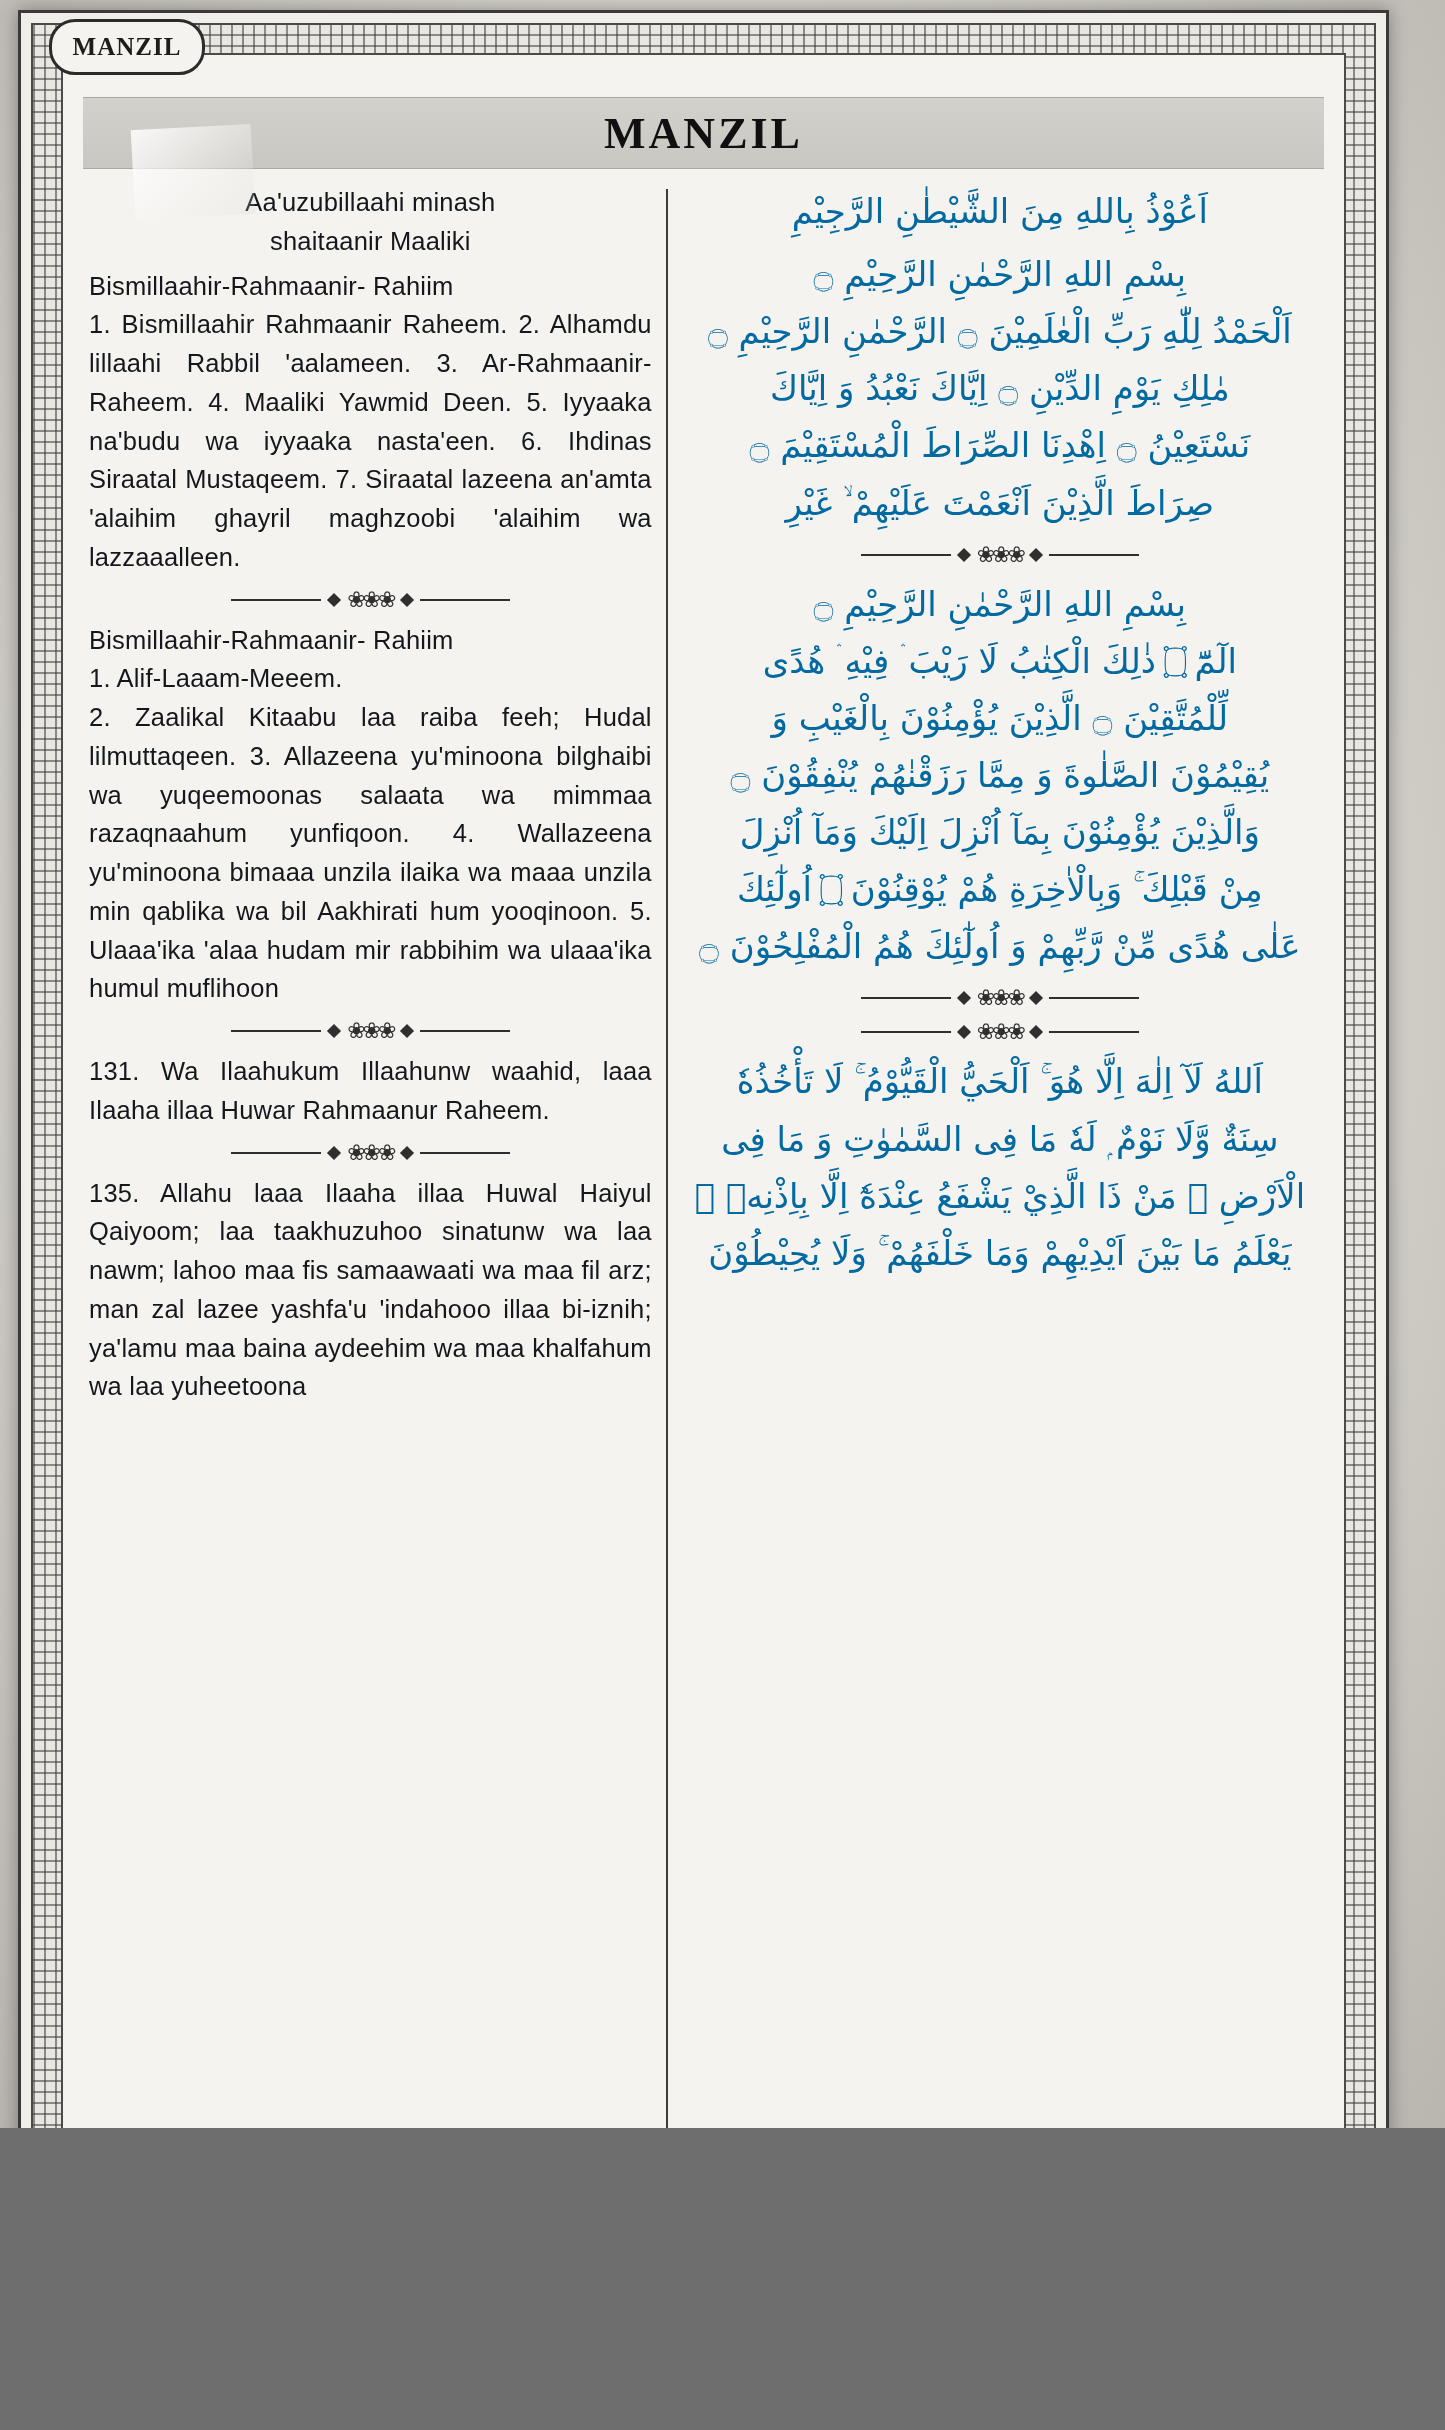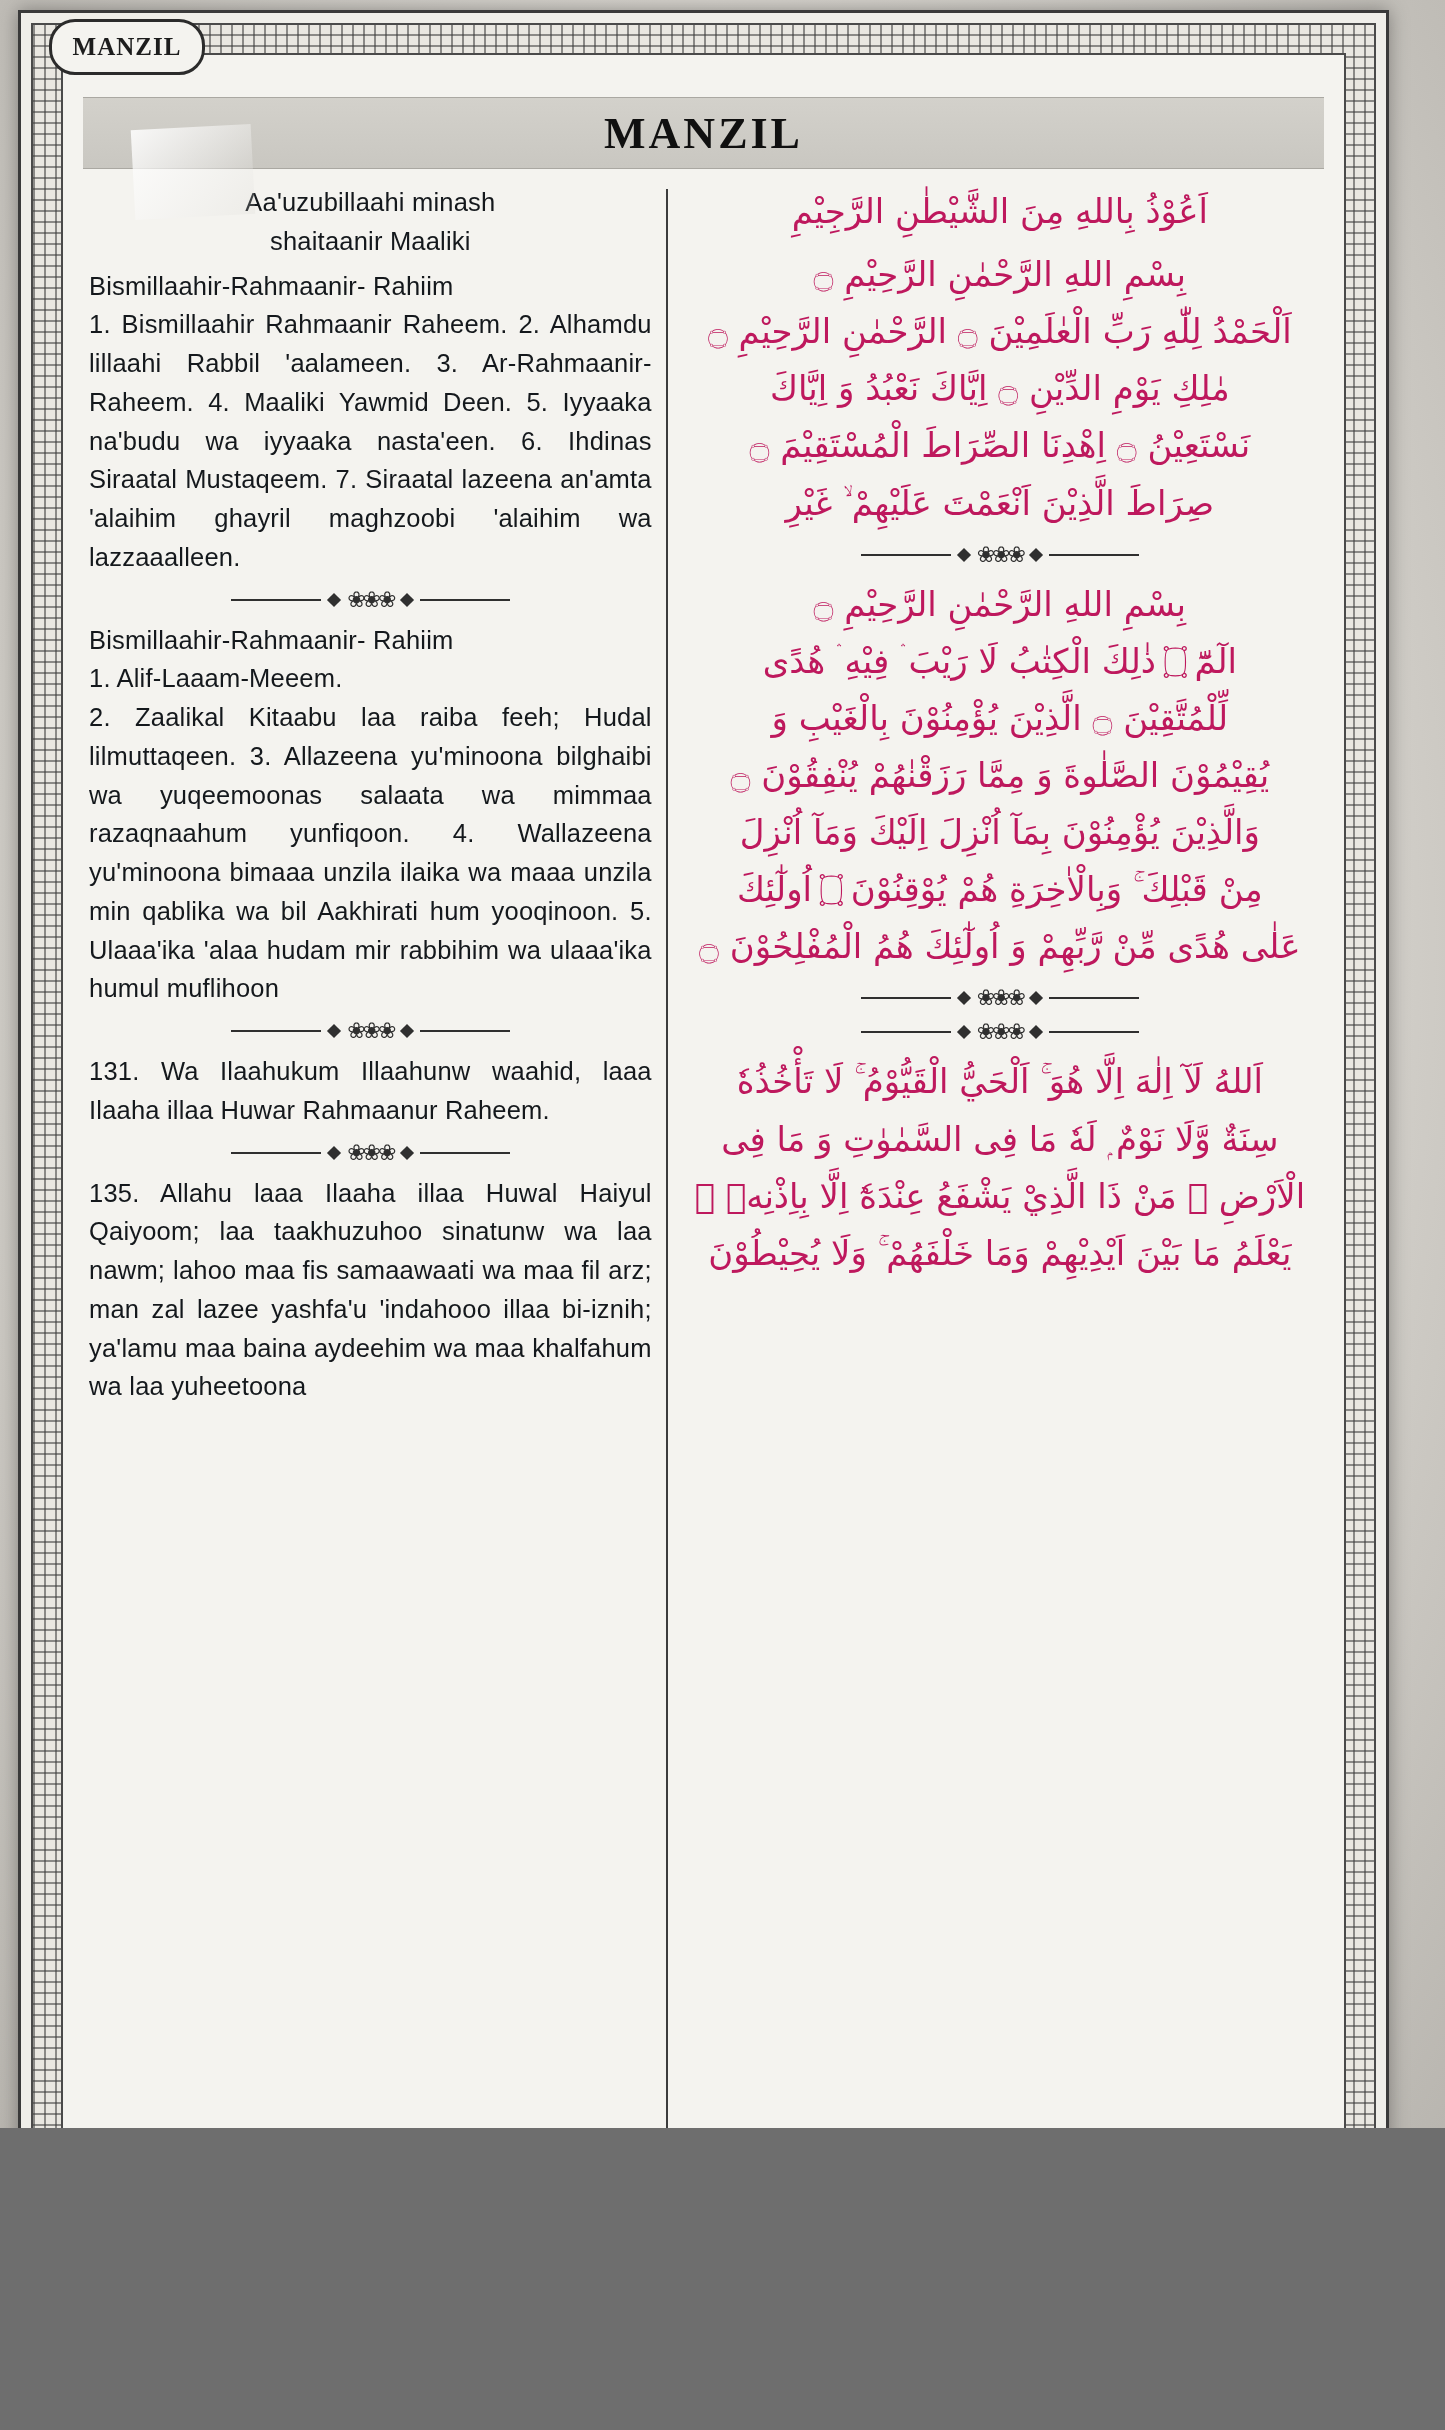--- a/index.html
+++ b/index.html
@@ -140,21 +140,21 @@
     text-justify: inter-word;
     letter-spacing: 0.2px;
   }
   .translit.center-first {
     text-align: center;
   }
   .arabic {
     font-family: "DejaVu Sans", sans-serif;
     font-size: 34px;
     line-height: 1.68;
-    color: #be185d;
+    color: #0369a1;
     text-align: center;
     direction: rtl;
     unicode-bidi: bidi-override;
   }
   .arabic.just {
     text-align: justify;
     text-align-last: center;
   }
   .sec {
     margin-bottom: 6px;

